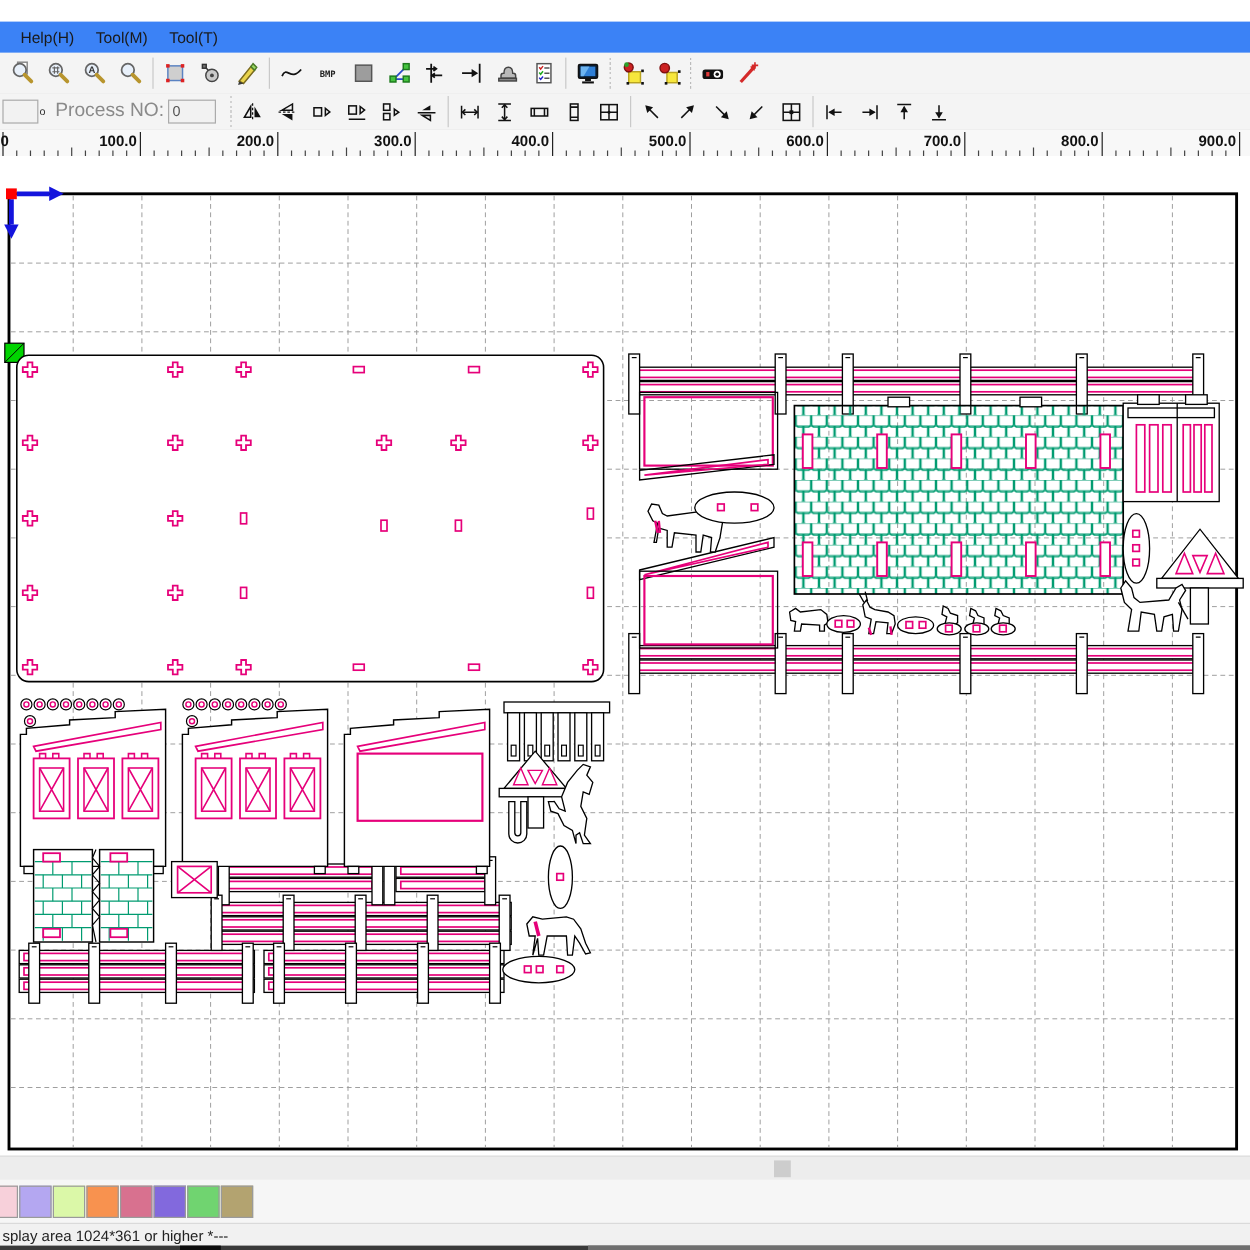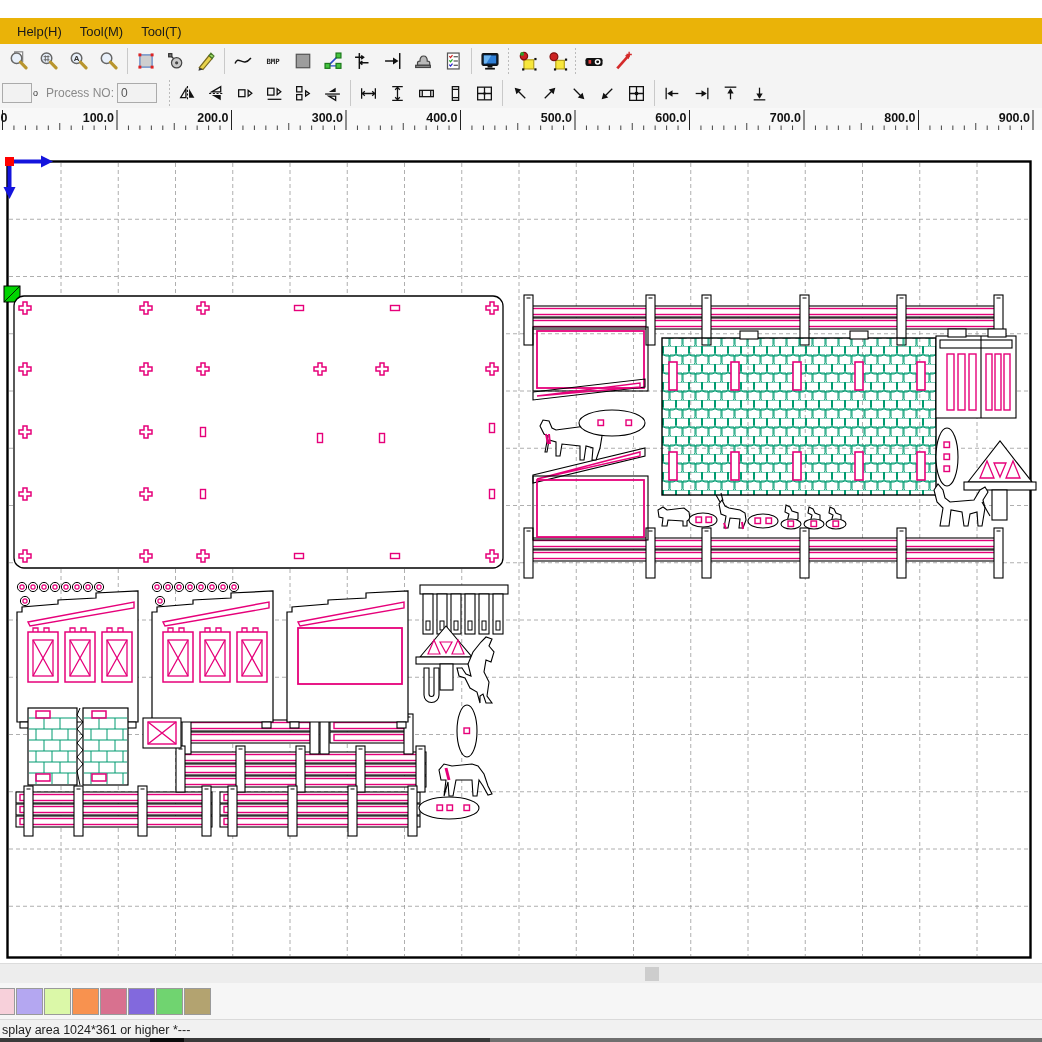--- a/index.html
+++ b/index.html
@@ -1,37 +1,37 @@
 <!DOCTYPE html>
 <html><head>
 <meta charset="utf-8">
 <style>
   html,body{margin:0;padding:0;}
   body{width:1042px;height:1042px;position:relative;overflow:hidden;background:#fff;
        font-family:"Liberation Sans",sans-serif;-webkit-font-smoothing:antialiased;}
   .row{position:absolute;left:0;right:0;}
   
-  #menubar{top:18px;height:26px;background:#eab308;display:flex;align-items:center;padding-left:8px;}
+  #menubar{top:18px;height:26px;background:#3b82f6;display:flex;align-items:center;padding-left:8px;}
   #menubar .mi{font-size:13px;color:#1a1a1a;padding:3px 9px;cursor:default;}
   
   .toolbar{background:#f4f4f4;display:flex;align-items:center;}
   #tb1{top:44px;height:34px;border-bottom:1px solid #e0e0e0;padding-left:4px;}
   #tb2{top:78px;height:30px;border-bottom:1px solid #d6d6d6;padding-left:0;}
   .tbtn{width:30px;height:30px;display:flex;align-items:center;justify-content:center;flex:0 0 auto;}
   #tb2 .tbtn{width:29px;height:26px;}
   .tbtn svg{width:22px;height:22px;}
   #tb2 .tbtn svg{width:19px;height:19px;}
   .vsep{width:1px;height:26px;background:#c9c9c9;margin:0 3px;flex:0 0 auto;}
   .vsep.dotted{background:repeating-linear-gradient(#bbb 0 2px,transparent 2px 4px);}
   .ed-input{height:18px;border:1px solid #ababab;background:#f2f2f2;color:#555;font-size:12px;
             padding:0 3px;margin-left:3px;}
   #rot-input{width:22px;margin-left:2px;}
   #proc-input{width:32px;}
   .deg{font-size:9px;color:#333;vertical-align:top;margin:0 2px 0 1px;}
-  .ed-label{font-size:12px;color:#8a8a8a;margin-left:6px;}
+  .ed-label{font-size:16px;color:#8a8a8a;margin-left:6px;}
   
   #ruler{top:108px;height:22px;background:#f8f8f8;border-bottom:1px solid #222;}
   
   #canvaswrap{top:130px;height:833px;background:#fff;}
   
   #hscroll{top:963px;height:20px;background:#ededed;border-top:1px solid #dcdcdc;}
   #hthumb{position:absolute;left:645px;top:3px;width:14px;height:14px;background:#cdcdcd;}
   
   #palette{top:983px;height:36px;background:#f6f6f6;display:flex;align-items:center;}
   .sw{width:25px;height:25px;border:1px solid #9a9a9a;margin-right:1px;flex:0 0 auto;}

